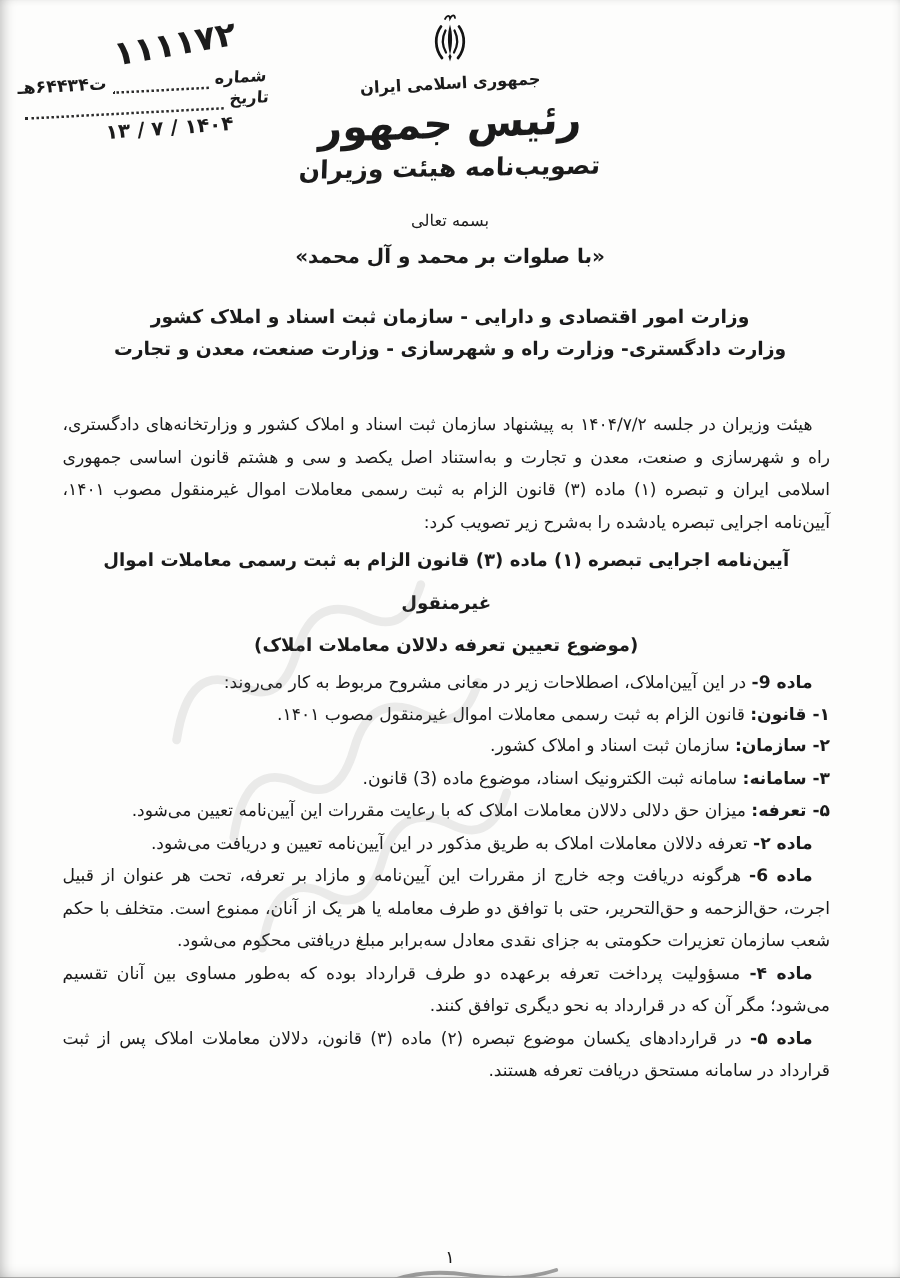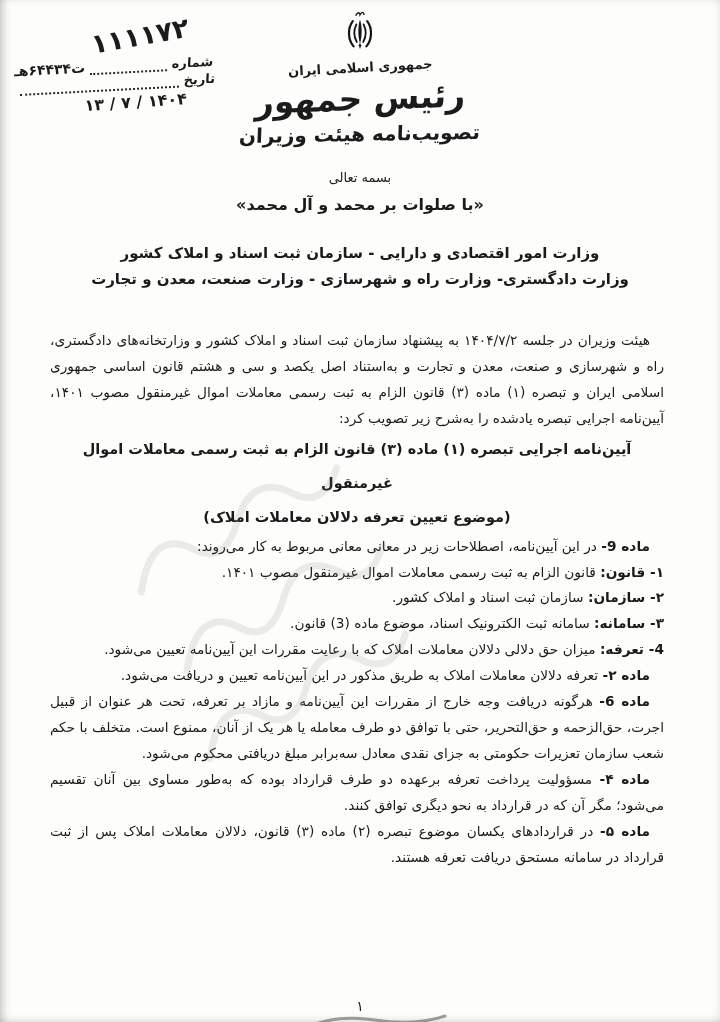--- a/index.html
+++ b/index.html
@@ -132,25 +132,25 @@
     <div>وزارت دادگستری- وزارت راه و شهرسازی - وزارت صنعت، معدن و تجارت</div>
   </div>
 
   <div class="body">
     <p class="indent">هیئت وزیران در جلسه ۱۴۰۴/۷/۲ به پیشنهاد سازمان ثبت اسناد و املاک کشور و وزارتخانه‌های دادگستری، راه و شهرسازی و صنعت، معدن و تجارت و به‌استناد اصل یکصد و سی و هشتم قانون اساسی جمهوری اسلامی ایران و تبصره (۱) ماده (۳) قانون الزام به ثبت رسمی معاملات اموال غیرمنقول مصوب ۱۴۰۱، آیین‌نامه اجرایی تبصره یادشده را به‌شرح زیر تصویب کرد:</p>
     <div class="title">
       <div>آیین‌نامه اجرایی تبصره (۱) ماده (۳) قانون الزام به ثبت رسمی معاملات اموال غیرمنقول</div>
       <div>(موضوع تعیین تعرفه دلالان معاملات املاک)</div>
     </div>
 
-    <p class="indent"><span class="lead">ماده 9-</span><span> در این آیین‌نامه، اصطلاحات زیر در معانی معانی مربوط به کار می‌روند:</span></p>
+    <p class="indent"><span class="lead">ماده 9-</span><span> در این آیین‌املاک، اصطلاحات زیر در معانی مشروح مربوط به کار می‌روند:</span></p>
     <p><span class="lead">۱- قانون:</span><span> قانون الزام به ثبت رسمی معاملات اموال غیرمنقول مصوب ۱۴۰۱.</span></p>
     <p><span class="lead">۲- سازمان:</span><span> سازمان ثبت اسناد و املاک کشور.</span></p>
     <p><span class="lead">۳- سامانه:</span><span> سامانه ثبت الکترونیک اسناد، موضوع ماده (3) قانون.</span></p>
-    <p><span class="lead">4- تعرفه:</span><span> میزان حق دلالی دلالان معاملات املاک که با رعایت مقررات این آیین‌نامه تعیین می‌شود.</span></p>
+    <p><span class="lead">۵- تعرفه:</span><span> میزان حق دلالی دلالان معاملات املاک که با رعایت مقررات این آیین‌نامه تعیین می‌شود.</span></p>
     <p class="indent"><span class="lead">ماده ۲-</span><span> تعرفه دلالان معاملات املاک به طریق مذکور در این آیین‌نامه تعیین و دریافت می‌شود.</span></p>
     <p class="indent"><span class="lead">ماده 6-</span><span> هرگونه دریافت وجه خارج از مقررات این آیین‌نامه و مازاد بر تعرفه، تحت هر عنوان از قبیل اجرت، حق‌الزحمه و حق‌التحریر، حتی با توافق دو طرف معامله یا هر یک از آنان، ممنوع است. متخلف با حکم شعب سازمان تعزیرات حکومتی به جزای نقدی معادل سه‌برابر مبلغ دریافتی محکوم می‌شود.</span></p>
     <p class="indent"><span class="lead">ماده ۴-</span><span> مسؤولیت پرداخت تعرفه برعهده دو طرف قرارداد بوده که به‌طور مساوی بین آنان تقسیم می‌شود؛ مگر آن که در قرارداد به نحو دیگری توافق کنند.</span></p>
     <p class="indent"><span class="lead">ماده ۵-</span><span> در قراردادهای یکسان موضوع تبصره (۲) ماده (۳) قانون، دلالان معاملات املاک پس از ثبت قرارداد در سامانه مستحق دریافت تعرفه هستند.</span></p>
   </div>
 
   <svg class="watermark" viewBox="0 0 340 340" aria-hidden="true">
     <path d="M10 90 q35 -55 65 -18 q22 28 52 -8 q32 -38 62 -2 q22 26 50 -6" stroke="#6f6f6f" stroke-width="7" fill="none" stroke-linecap="round"></path>
     <path d="M20 180 q35 -55 65 -18 q22 28 52 -8 q32 -38 62 -2 q22 26 50 -6" stroke="#6f6f6f" stroke-width="7" fill="none" stroke-linecap="round"></path>
     <path d="M5 270 q35 -55 65 -18 q22 28 52 -8 q32 -38 62 -2 q22 26 50 -6" stroke="#6f6f6f" stroke-width="7" fill="none" stroke-linecap="round"></path>

